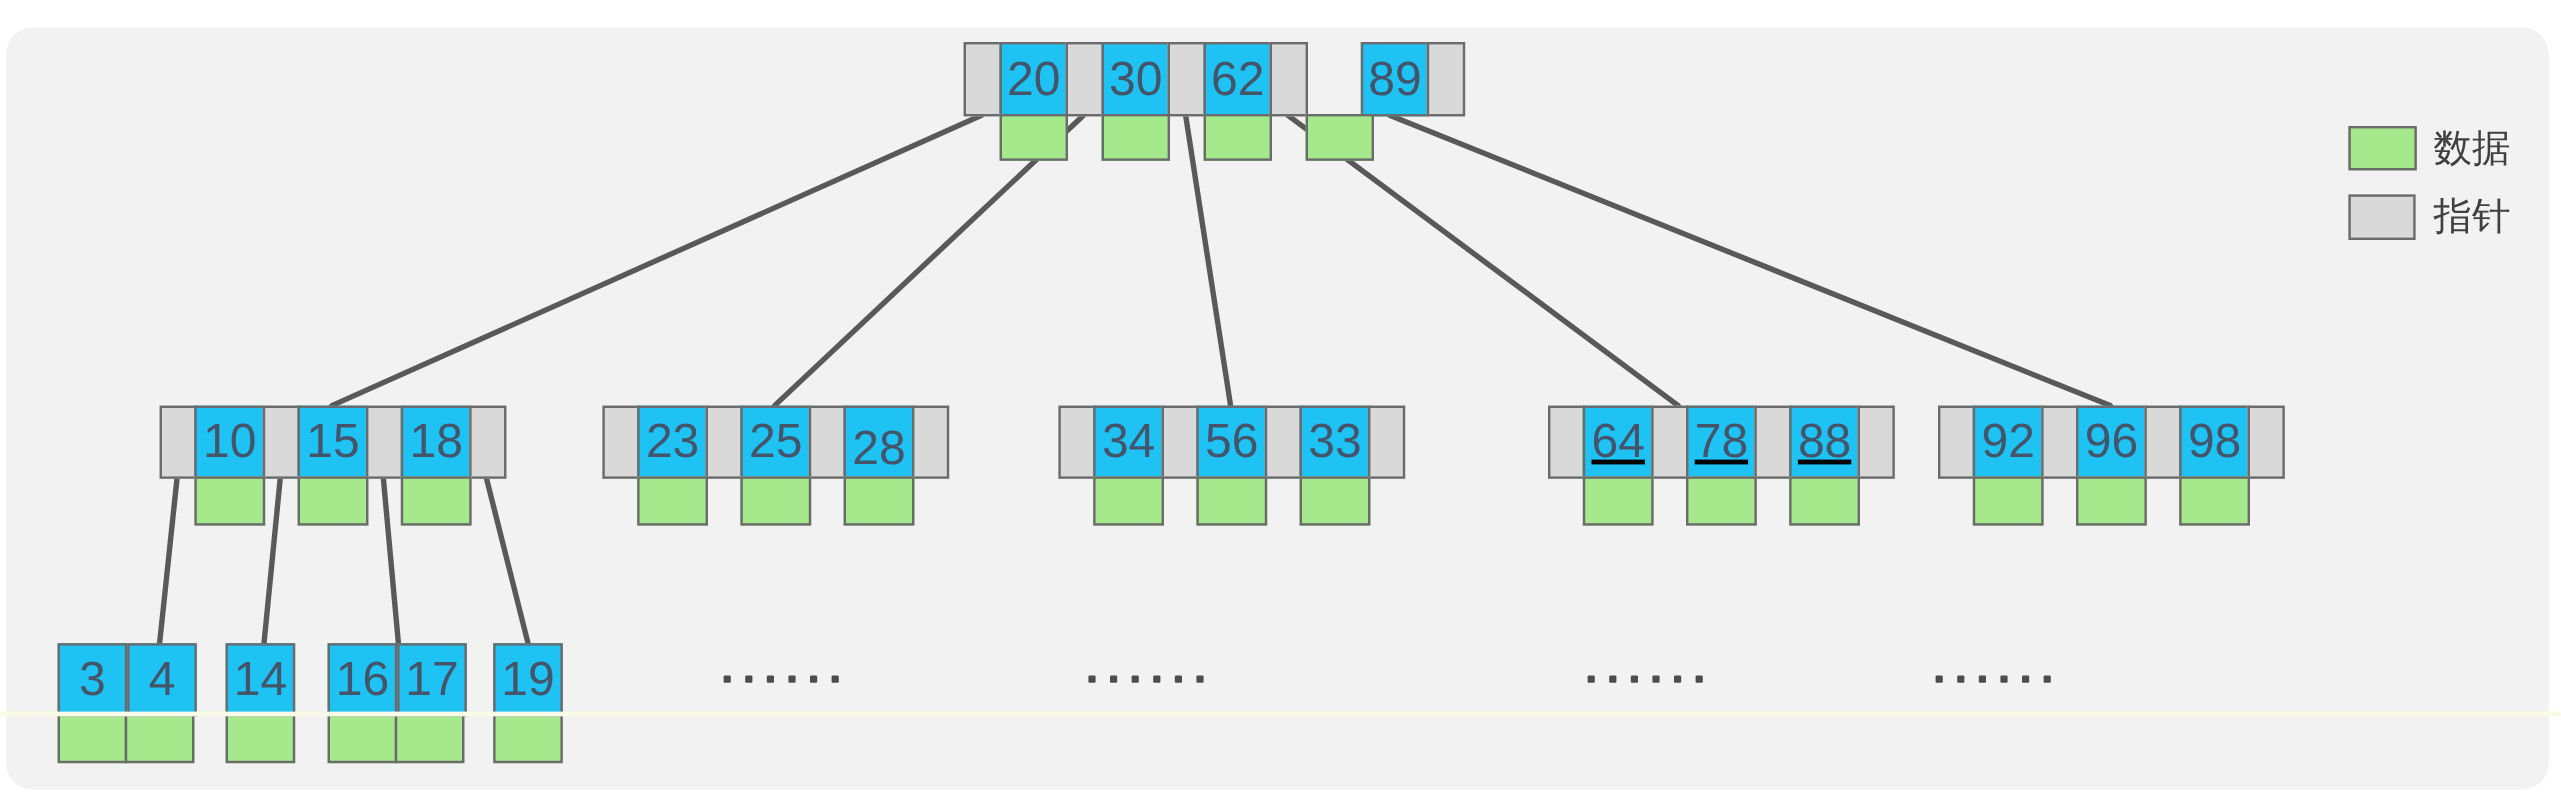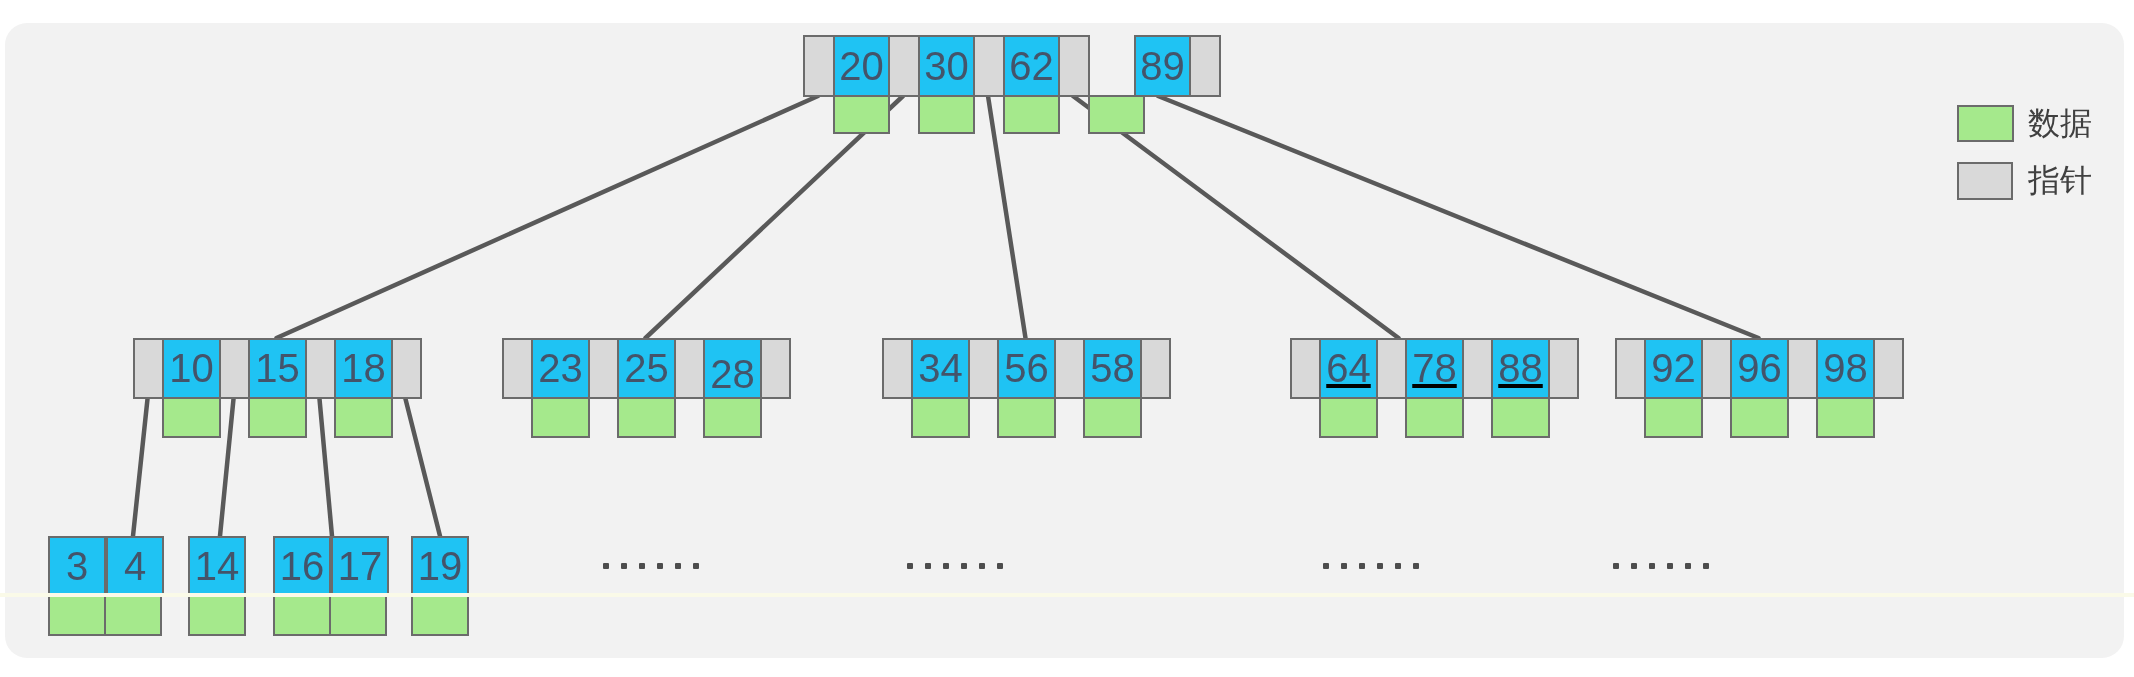--- a/index.html
+++ b/index.html
@@ -128,21 +128,21 @@
         <div class="cell pointer" style="width: 31px; height: 61px;"></div>
         <div class="cell key" style="width: 59px; height: 61px;">
           <span>34</span>
         </div>
         <div class="cell pointer" style="width: 31px; height: 61px;"></div>
         <div class="cell key" style="width: 59px; height: 61px;">
           <span>56</span>
         </div>
         <div class="cell pointer" style="width: 31px; height: 61px;"></div>
         <div class="cell key" style="width: 59px; height: 61px;">
-          <span>58</span>
+          <span>33</span>
         </div>
         <div class="cell pointer" style="width: 31px; height: 61px;"></div>
         <div class="data-cell" style="left: 29px; top: 59px; width: 59px; height: 41px;"></div>
         <div class="data-cell" style="left: 115px; top: 59px; width: 59px; height: 41px;"></div>
         <div class="data-cell" style="left: 201px; top: 59px; width: 59px; height: 41px;"></div>
       </div>
       <div class="node" style="left: 1290px; top: 338px; text-decoration: underline;">
         <div class="cell pointer" style="width: 31px; height: 61px;"></div>
         <div class="cell key" style="width: 59px; height: 61px;">
           <span>64</span>

